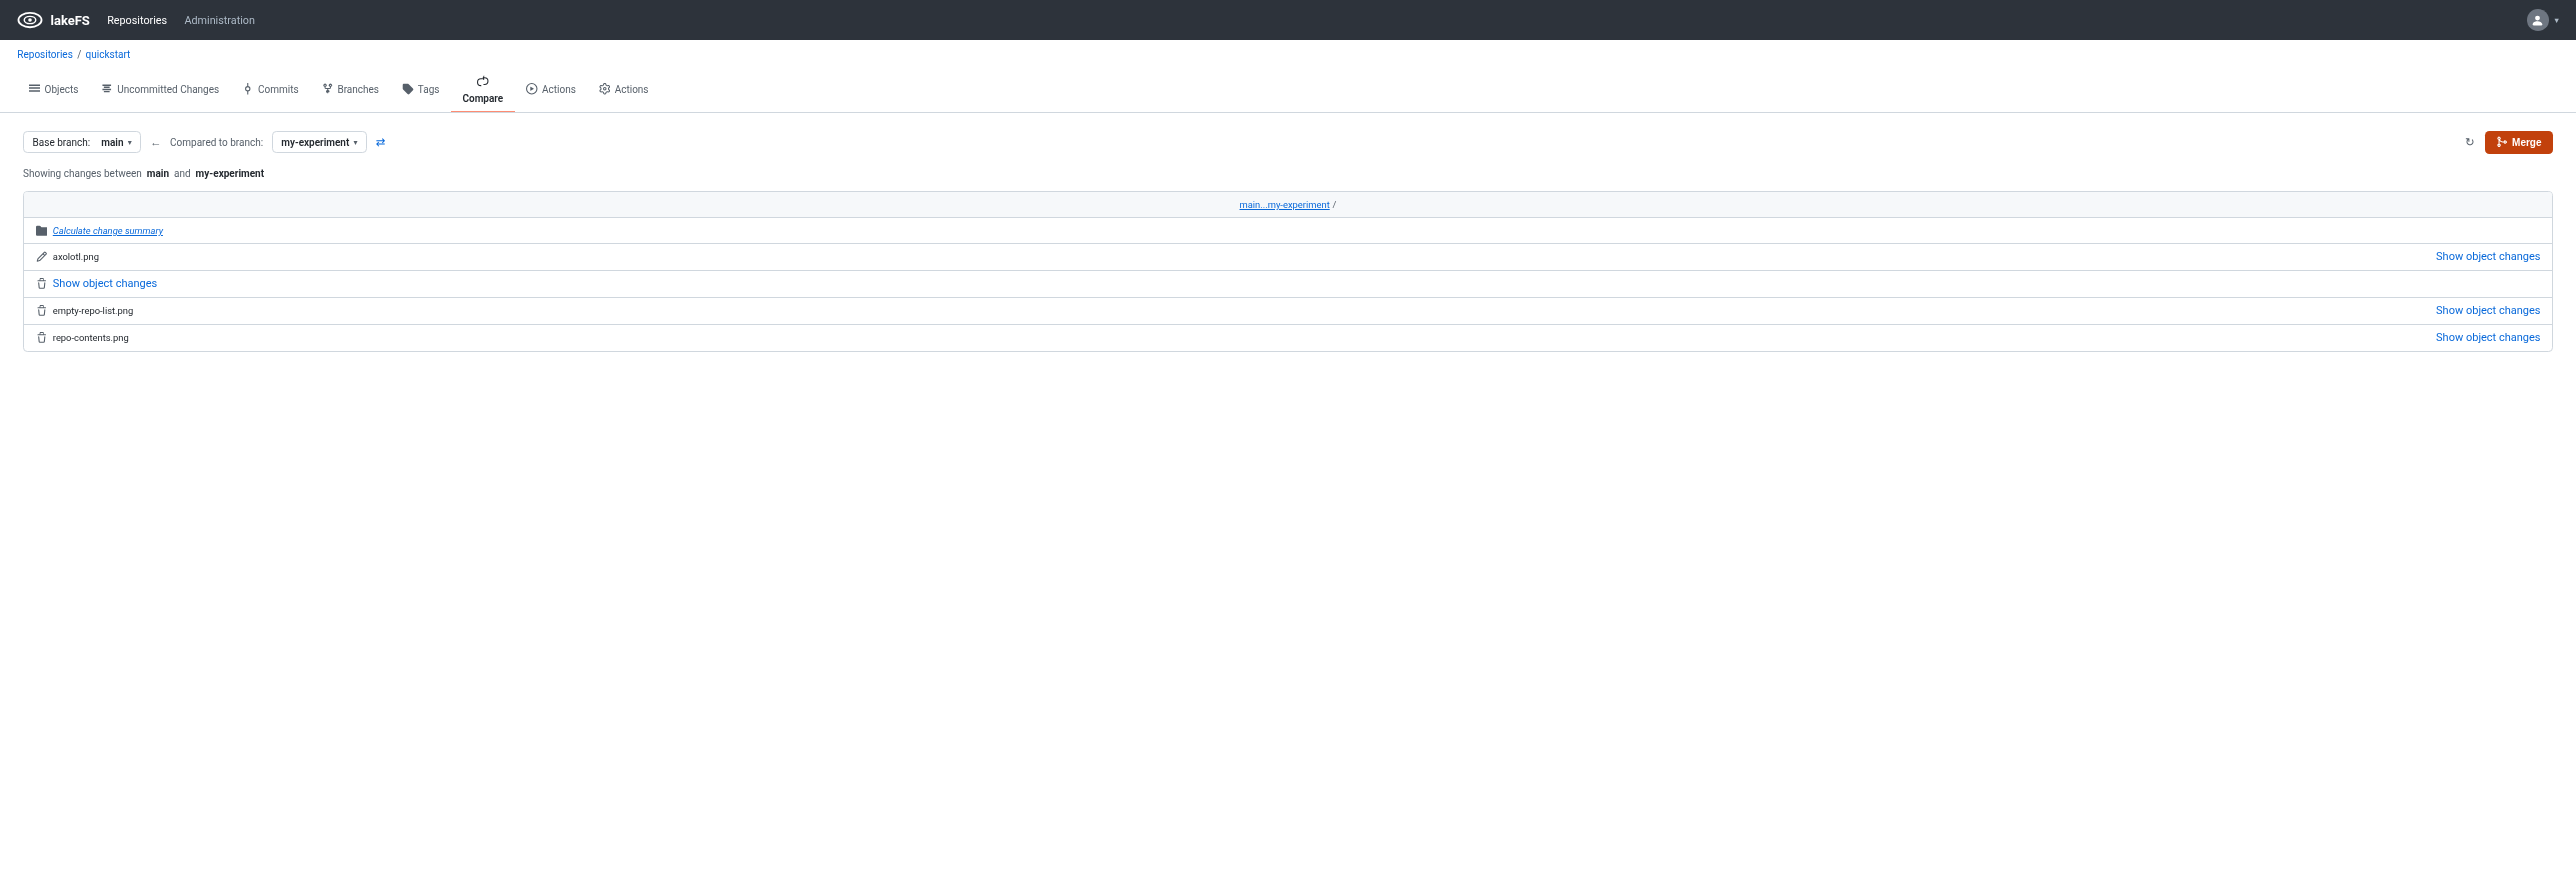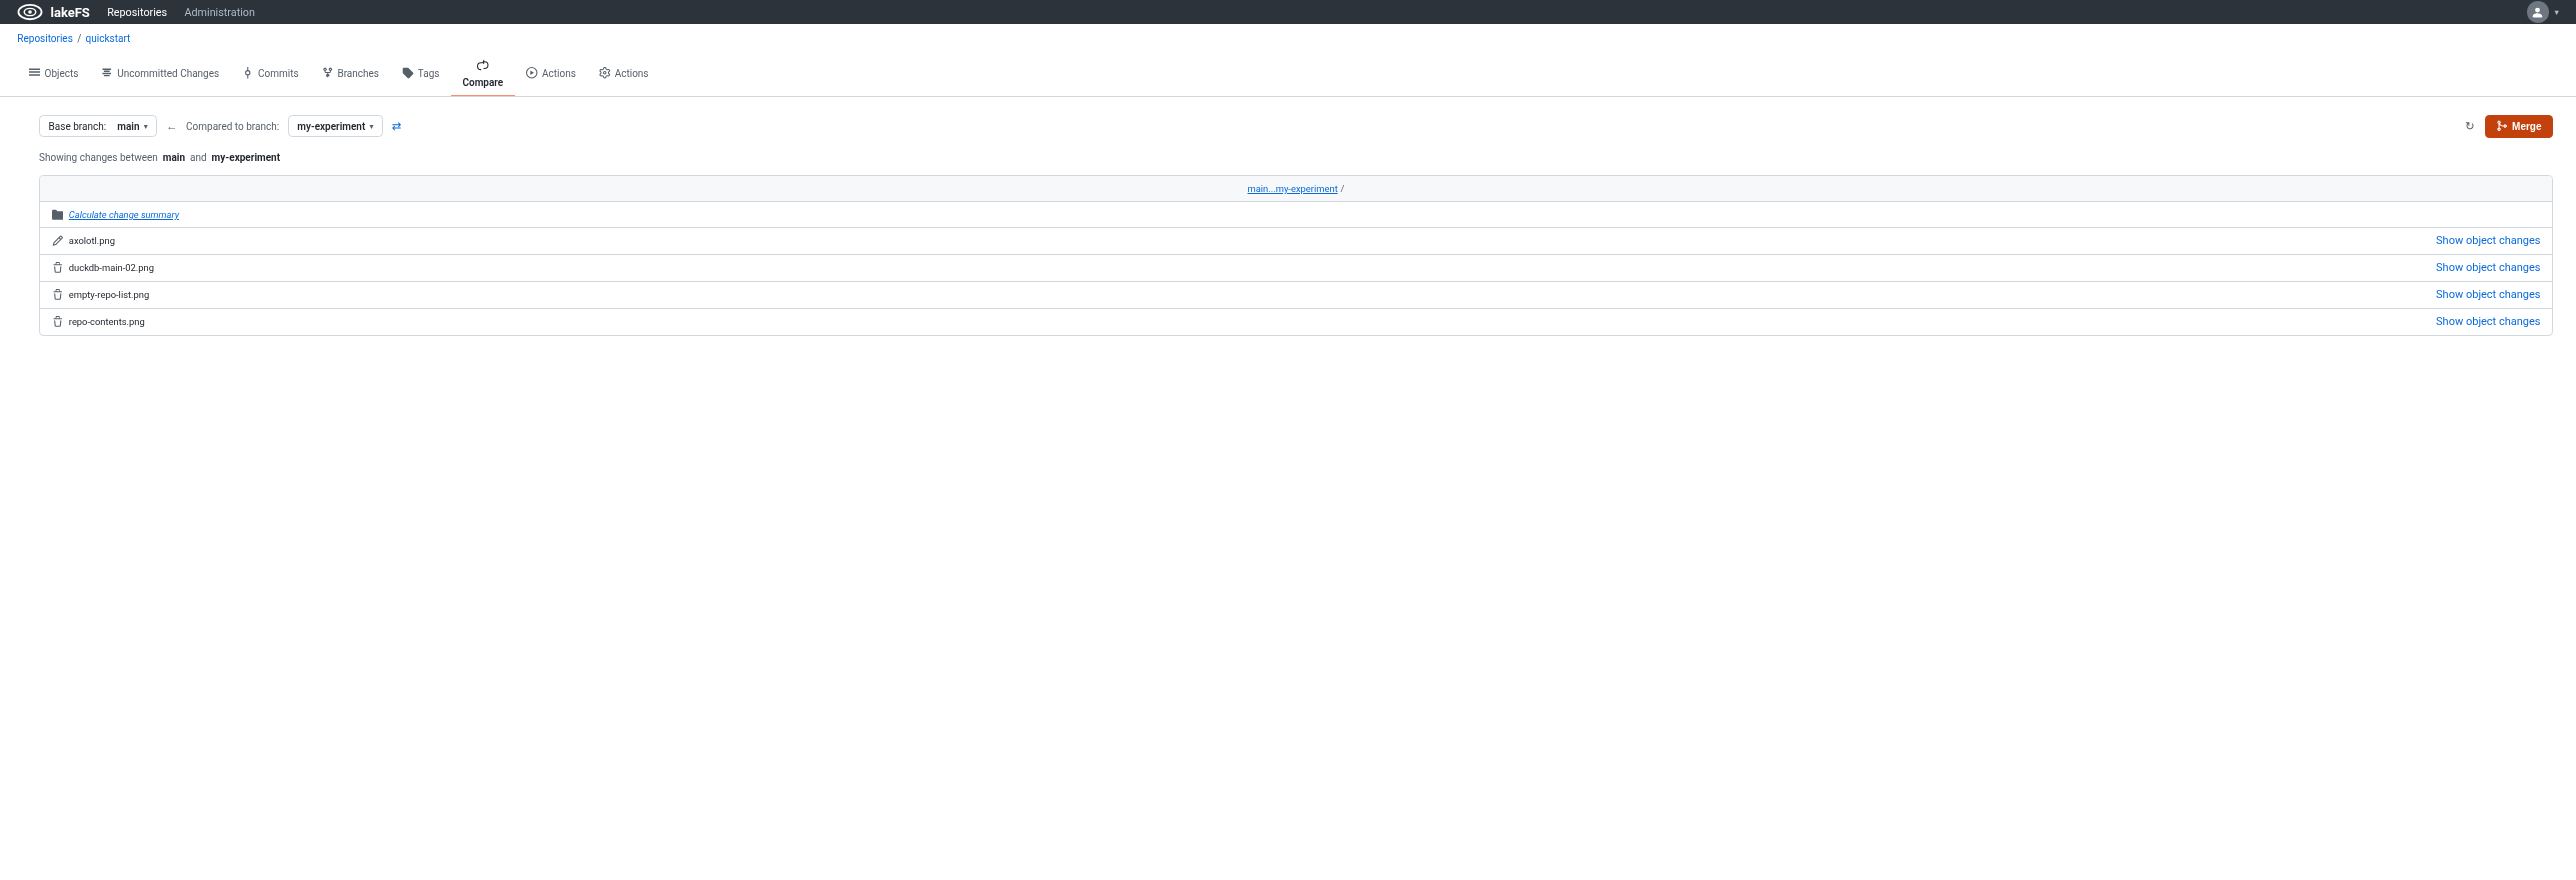--- a/index.html
+++ b/index.html
@@ -1,21 +1,21 @@
 <!DOCTYPE html>
 <html style="font-size:11.5px"><head>
   <meta charset="utf-8">
   <style>
     * { box-sizing: border-box; margin: 0; padding: 0; }
     body { font-family: -apple-system, BlinkMacSystemFont, 'Segoe UI', Roboto, sans-serif; font-size: 10px; color: #24292f; background: #fff; }
 
     
     .navbar {
       background: #2d333b;
-      height: 24px;
+      height: 40px;
       display: flex;
       align-items: center;
       padding: 0 17.3px;
       justify-content: space-between;
     }
     .navbar-left {
       display: flex;
       align-items: center;
       gap: 17.3px;
     }
@@ -103,21 +103,20 @@
       flex-direction: column;
     }
     .tab-icon {
       font-size: 10px;
       color: inherit;
     }
 
     
     .main {
       padding: 17.3px 23px;
-      margin-left: 16px;
     }
 
     
     .branch-row {
       display: flex;
       align-items: center;
       gap: 8.6px;
       margin-bottom: 14.4px;
     }
     .branch-selector {
@@ -411,21 +410,20 @@
       <span class="file-name">axolotl.png</span>
       <a class="file-action">Show object changes</a>
     </div>
 
     <div class="file-row">
       <span class="file-icon">
         <svg width="11.5" height="11.5" viewBox="0 0 16 16" fill="currentColor">
             <path d="M11 1.75V3h2.25a.75.75 0 0 1 0 1.5H2.75a.75.75 0 0 1 0-1.5H5V1.75C5 .784 5.784 0 6.75 0h2.5C10.216 0 11 .784 11 1.75zm-5 0V3h4V1.75a.25.25 0 0 0-.25-.25h-2.5a.25.25 0 0 0-.25.25zM4.496 6.675l.66 6.6a.25.25 0 0 0 .249.225h5.19a.25.25 0 0 0 .249-.225l.66-6.6a.75.75 0 0 1 1.492.149l-.66 6.6A1.748 1.748 0 0 1 10.595 15h-5.19a1.75 1.75 0 0 1-1.741-1.576l-.66-6.6a.75.75 0 1 1 1.492-.149z"></path>
           </svg>
       </span>
-      <span class="file-name">duckdb-main-02.png</span>
       <a class="file-action">Show object changes</a>
     </div>
 
     <div class="file-row">
       <span class="file-icon">
         <svg width="11.5" height="11.5" viewBox="0 0 16 16" fill="currentColor">
             <path d="M11 1.75V3h2.25a.75.75 0 0 1 0 1.5H2.75a.75.75 0 0 1 0-1.5H5V1.75C5 .784 5.784 0 6.75 0h2.5C10.216 0 11 .784 11 1.75zm-5 0V3h4V1.75a.25.25 0 0 0-.25-.25h-2.5a.25.25 0 0 0-.25.25zM4.496 6.675l.66 6.6a.25.25 0 0 0 .249.225h5.19a.25.25 0 0 0 .249-.225l.66-6.6a.75.75 0 0 1 1.492.149l-.66 6.6A1.748 1.748 0 0 1 10.595 15h-5.19a1.75 1.75 0 0 1-1.741-1.576l-.66-6.6a.75.75 0 1 1 1.492-.149z"></path>
           </svg>
       </span>
       <span class="file-name">empty-repo-list.png</span>

